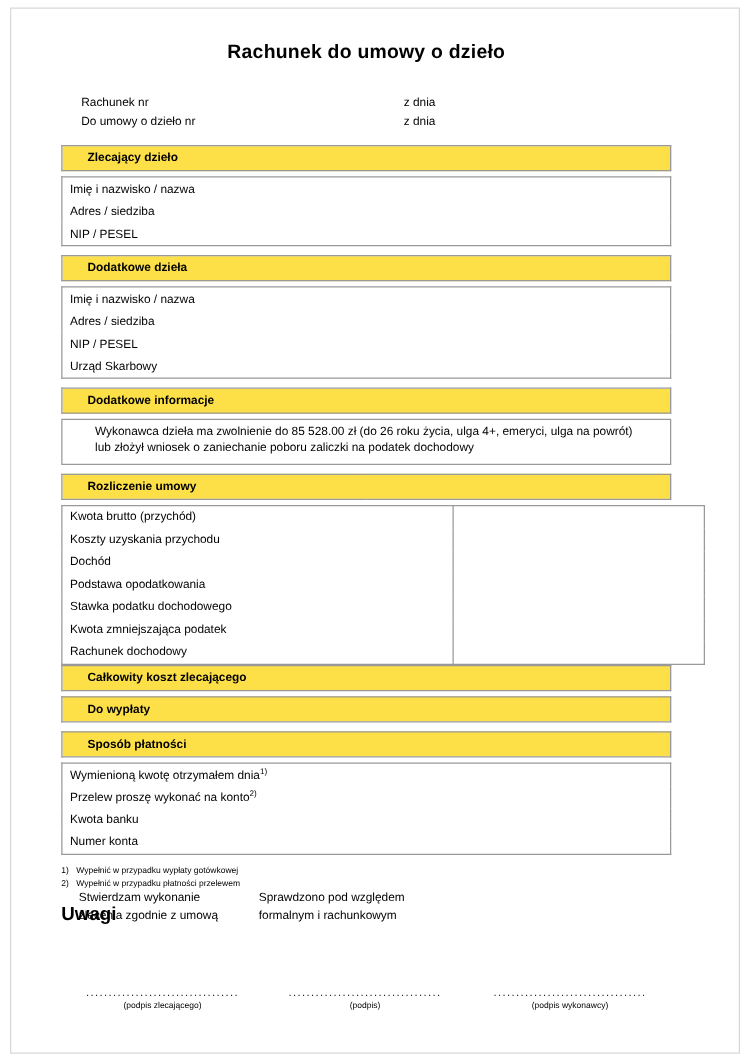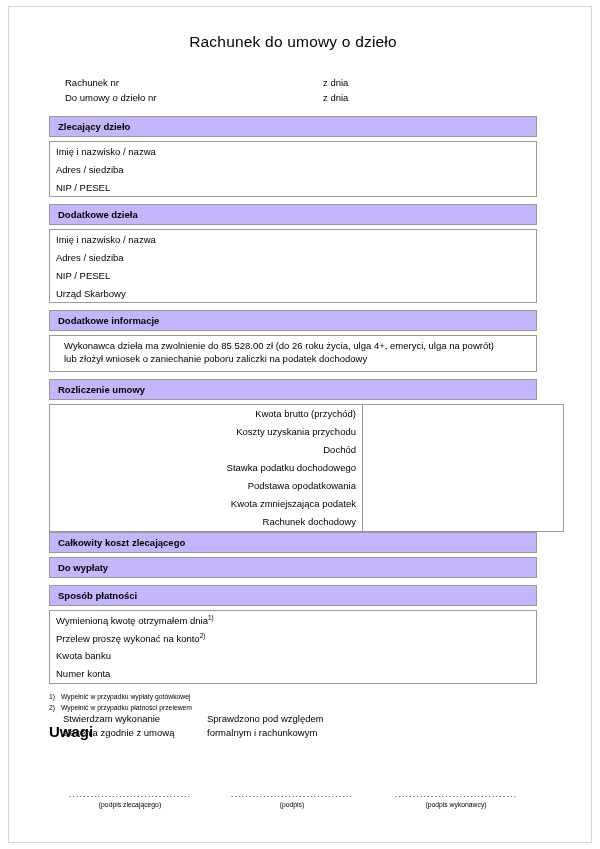--- a/index.html
+++ b/index.html
@@ -30,21 +30,21 @@
   }
   .inner {
     position: absolute;
     left: 40px;
     top: 0;
     width: 488px;
   }
   .doc-title {
     text-align: center;
     font-size: 15.5px;
-    font-weight: normal;
+    font-weight: bold;
     margin-top: 26px;
     letter-spacing: 0.2px;
   }
 
   
   .hdr {
     margin-top: 26px;
     font-size: 9.5px;
     margin-left: 16px;
   }
@@ -61,49 +61,49 @@
   }
 
   
   table.block {
     width: 100%;
     border-collapse: collapse;
     font-size: 9.5px;
     table-layout: fixed;
   }
   .sec-head td {
-    background: #c4b5fd;
+    background: #fde047;
     font-weight: bold;
     border: 1px solid #999999;
-    padding: 3px 6px 3px 8px;
+    padding: 3px 6px 3px 20px;
     height: 13px;
   }
   .row td {
     border-left: 1px solid #999999;
     border-right: 1px solid #999999;
     padding: 2px 6px 2px 6px;
     height: 14px;
   }
   .row.first td { border-top: 1px solid #999999; }
   .row.last td { border-bottom: 1px solid #999999; }
   .row td.val {
     border-left: 1px solid #999999;
   }
   .gap-2 { height: 4px; }
   .gap-4 { height: 7px; }
   .gap-6 { height: 9px; }
 
   .note-cell {
     border: 1px solid #999999;
-    padding: 4px 6px 5px 14px;
+    padding: 4px 6px 5px 26px;
     font-size: 9.5px;
     line-height: 1.35;
   }
 
-  .calc-label { width: 300px; text-align: right; }
+  .calc-label { width: 300px; }
   .calc-value { width: 188px; }
 
   .sup {
     font-size: 6.5px;
     vertical-align: super;
   }
 
   .footnotes {
     margin-top: 8px;
     font-size: 6.8px;
@@ -263,25 +263,25 @@
         </tr>
         <tr class="row">
           <td class="calc-label">Koszty uzyskania przychodu</td>
           <td class="calc-value val"></td>
         </tr>
         <tr class="row">
           <td class="calc-label">Dochód</td>
           <td class="calc-value val"></td>
         </tr>
         <tr class="row">
+          <td class="calc-label">Podstawa opodatkowania</td>
+          <td class="calc-value val"></td>
+        </tr>
+        <tr class="row">
           <td class="calc-label">Stawka podatku dochodowego</td>
-          <td class="calc-value val"></td>
-        </tr>
-        <tr class="row">
-          <td class="calc-label">Podstawa opodatkowania</td>
           <td class="calc-value val"></td>
         </tr>
         <tr class="row">
           <td class="calc-label">Kwota zmniejszająca podatek</td>
           <td class="calc-value val"></td>
         </tr>
         <tr class="row last">
           <td class="calc-label">Rachunek dochodowy</td>
           <td class="calc-value val"></td>
         </tr>

